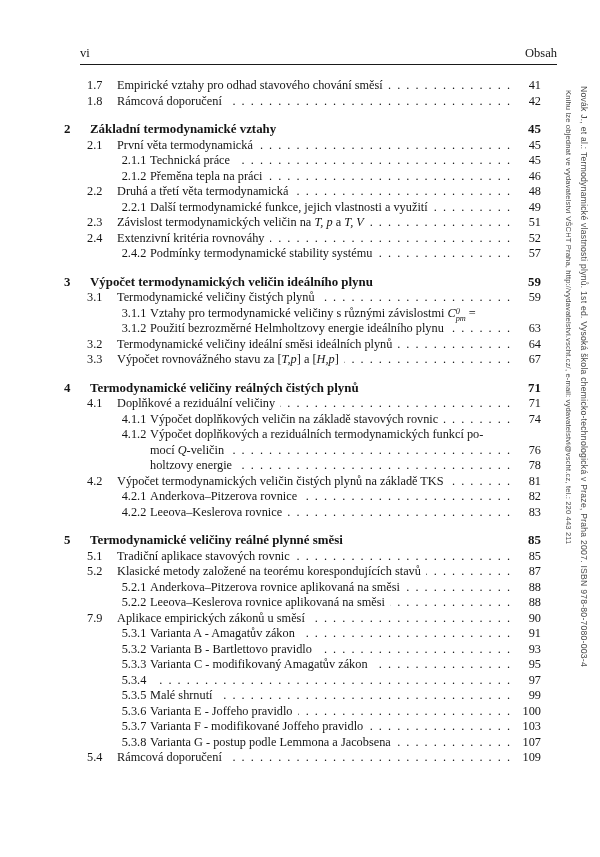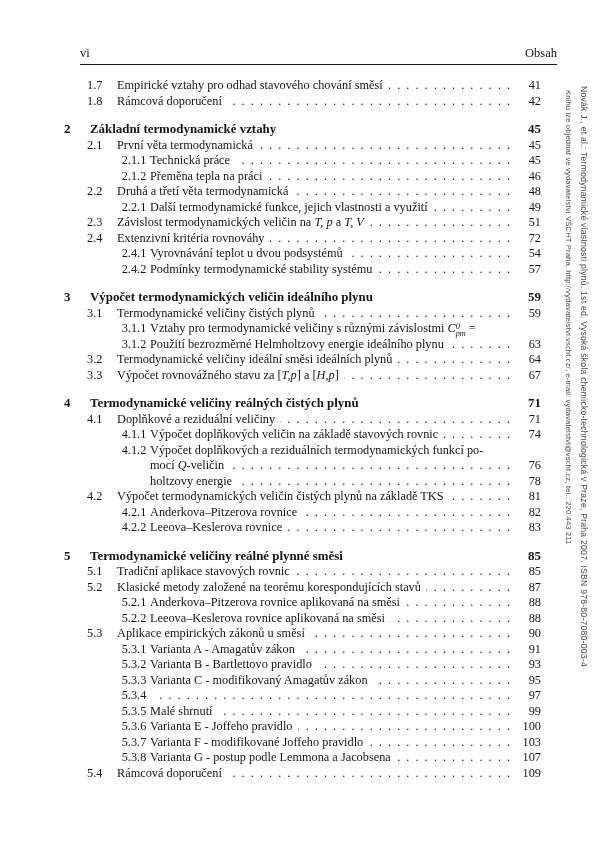--- a/index.html
+++ b/index.html
@@ -127,27 +127,21 @@
       <div class="row section">
         <span class="num">2.3</span>
         <span class="ttl">Závislost termodynamických veličin na <i>T, p</i> a <i>T, V</i></span>
         <span class="leader dots"></span>
         <span class="pg">51</span>
       </div>
       <div class="row section">
         <span class="num">2.4</span>
         <span class="ttl">Extenzivní kritéria rovnováhy</span>
         <span class="leader dots"></span>
-        <span class="pg">72</span>
-      </div>
-      <div class="row subsection">
-        <span class="num">2.4.1</span>
-        <span class="ttl">Vyrovnávání teplot u dvou podsystémů</span>
-        <span class="leader dots"></span>
-        <span class="pg">54</span>
+        <span class="pg">52</span>
       </div>
       <div class="row subsection">
         <span class="num">2.4.2</span>
         <span class="ttl">Podmínky termodynamické stability systému</span>
         <span class="leader dots"></span>
         <span class="pg">57</span>
       </div>
       <div class="row chapter">
         <span class="num">3</span>
         <span class="ttl">Výpočet termodynamických veličin ideálního plynu</span>
@@ -262,21 +256,21 @@
         <span class="leader dots"></span>
         <span class="pg">88</span>
       </div>
       <div class="row subsection">
         <span class="num">5.2.2</span>
         <span class="ttl">Leeova–Keslerova rovnice aplikovaná na směsi</span>
         <span class="leader dots"></span>
         <span class="pg">88</span>
       </div>
       <div class="row section">
-        <span class="num">5.3</span>
+        <span class="num">7.9</span>
         <span class="ttl">Aplikace empirických zákonů u směsí</span>
         <span class="leader dots"></span>
         <span class="pg">90</span>
       </div>
       <div class="row subsection">
         <span class="num">5.3.1</span>
         <span class="ttl">Varianta A - Amagatův zákon</span>
         <span class="leader dots"></span>
         <span class="pg">91</span>
       </div>

